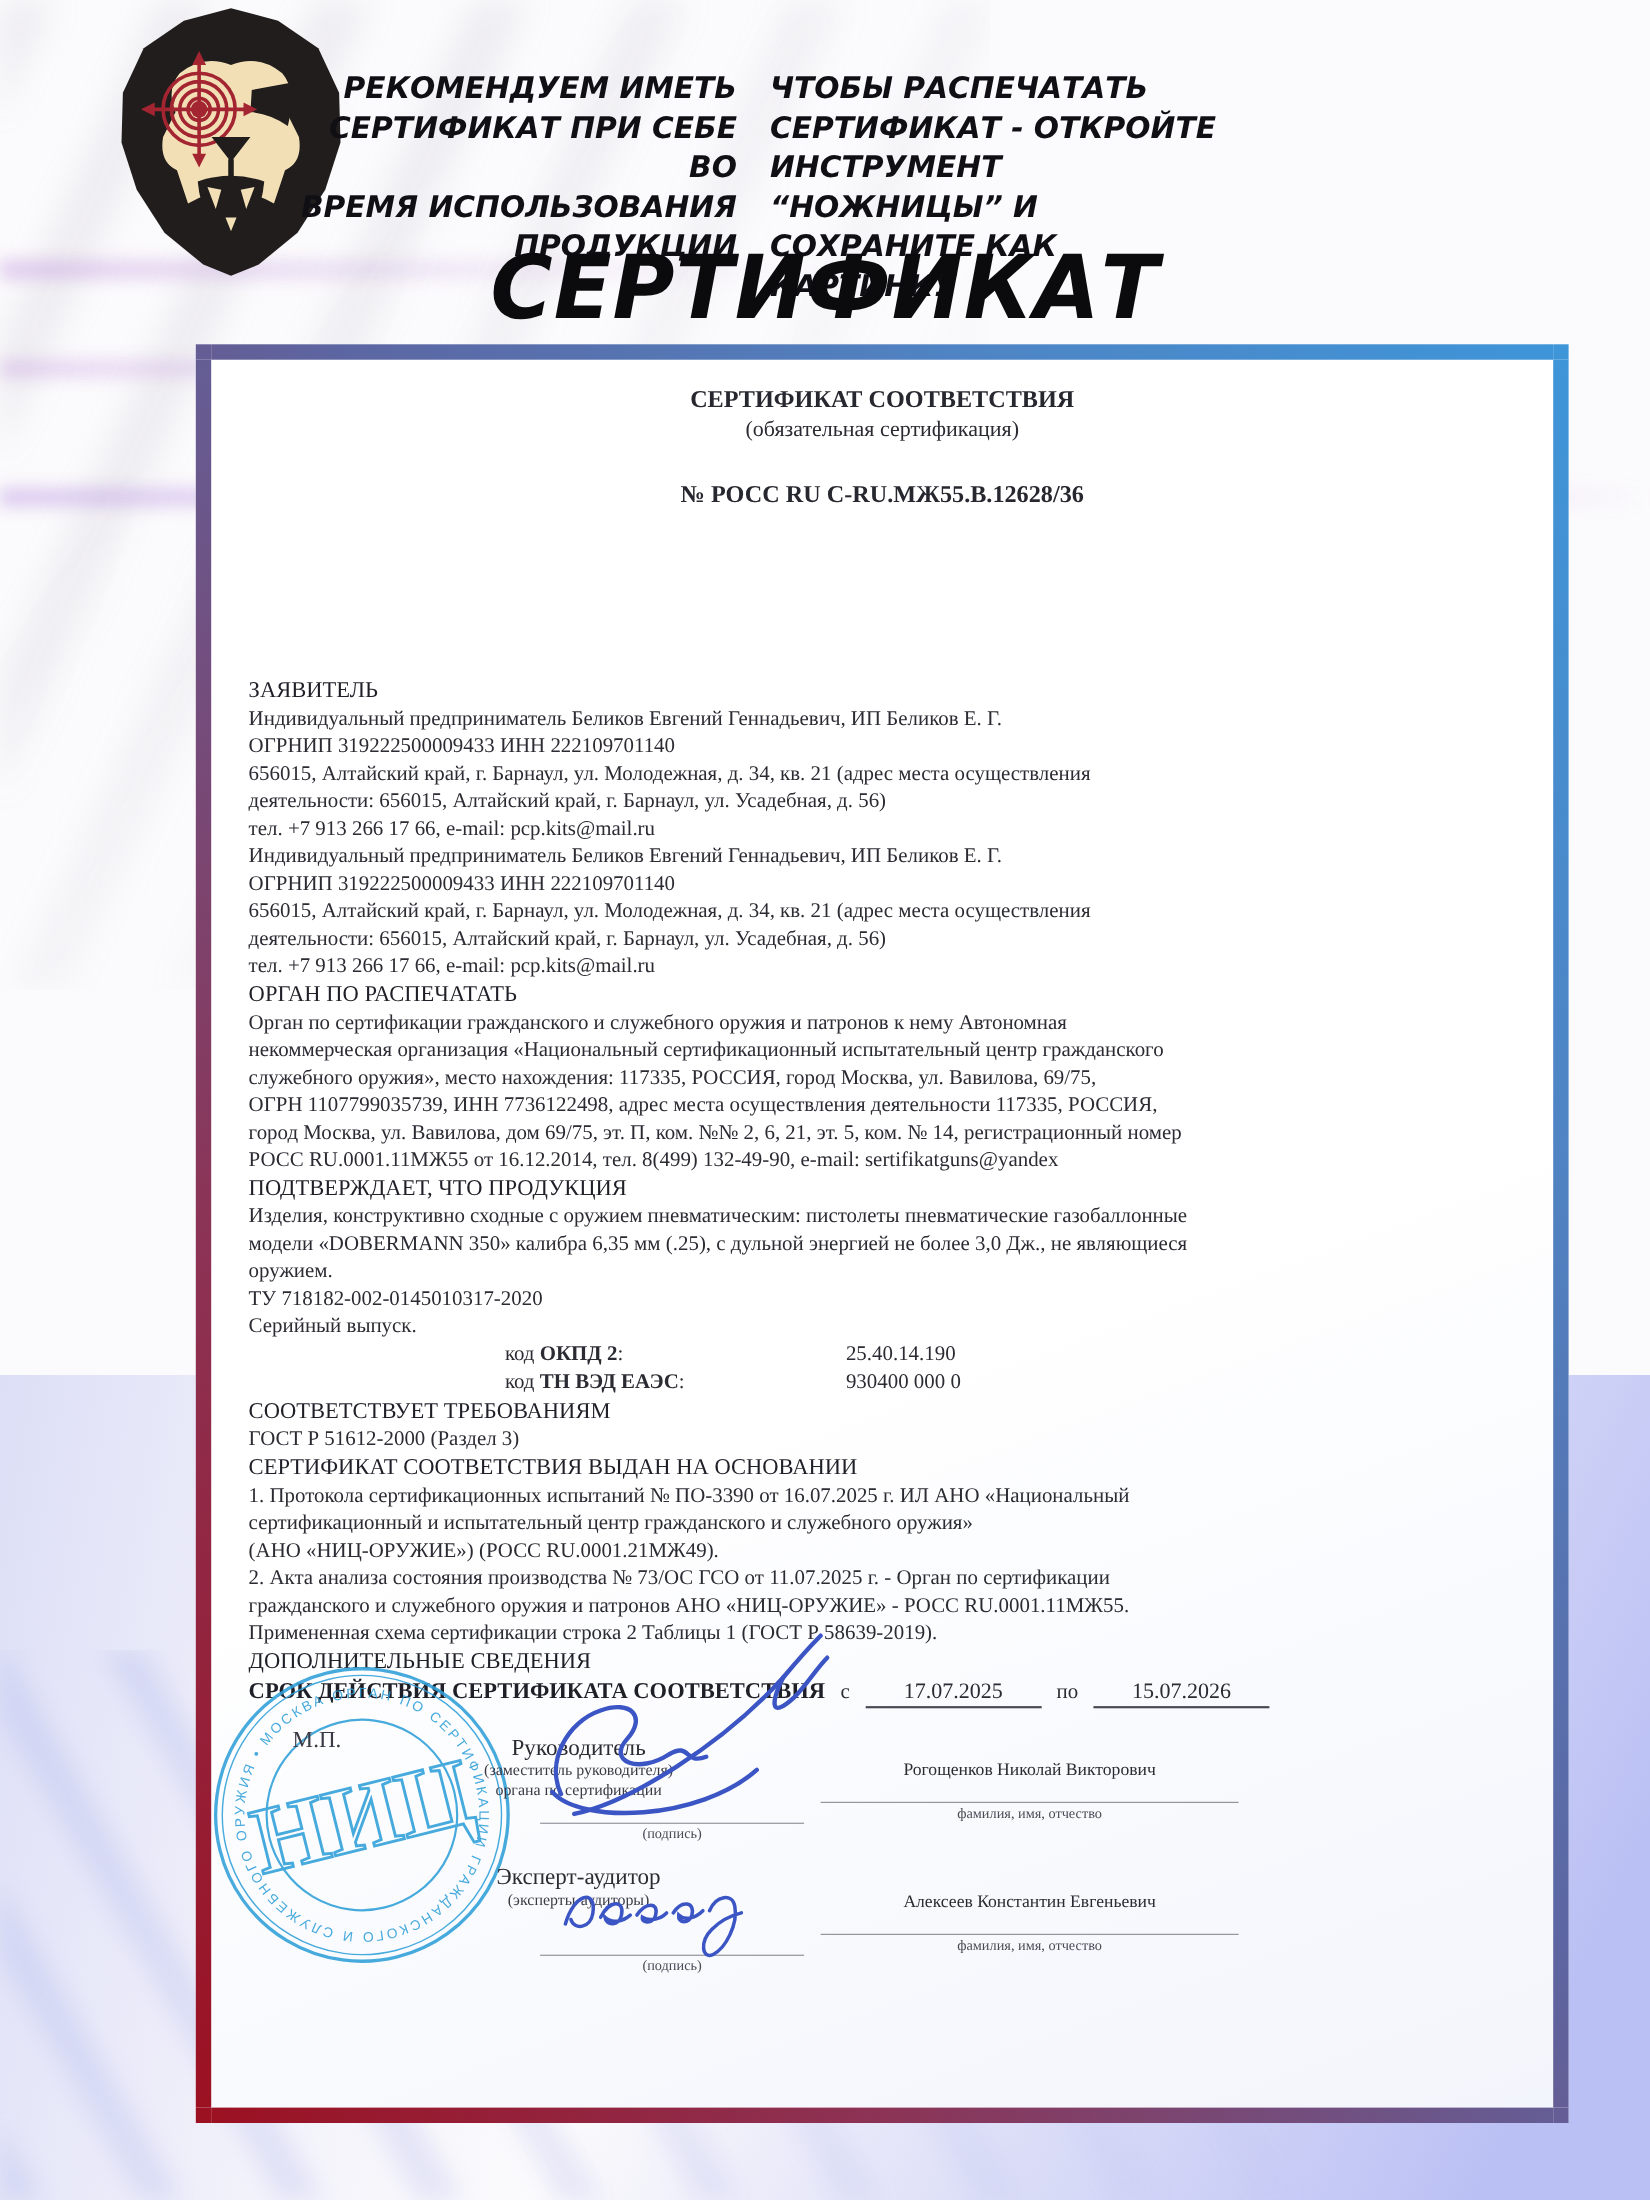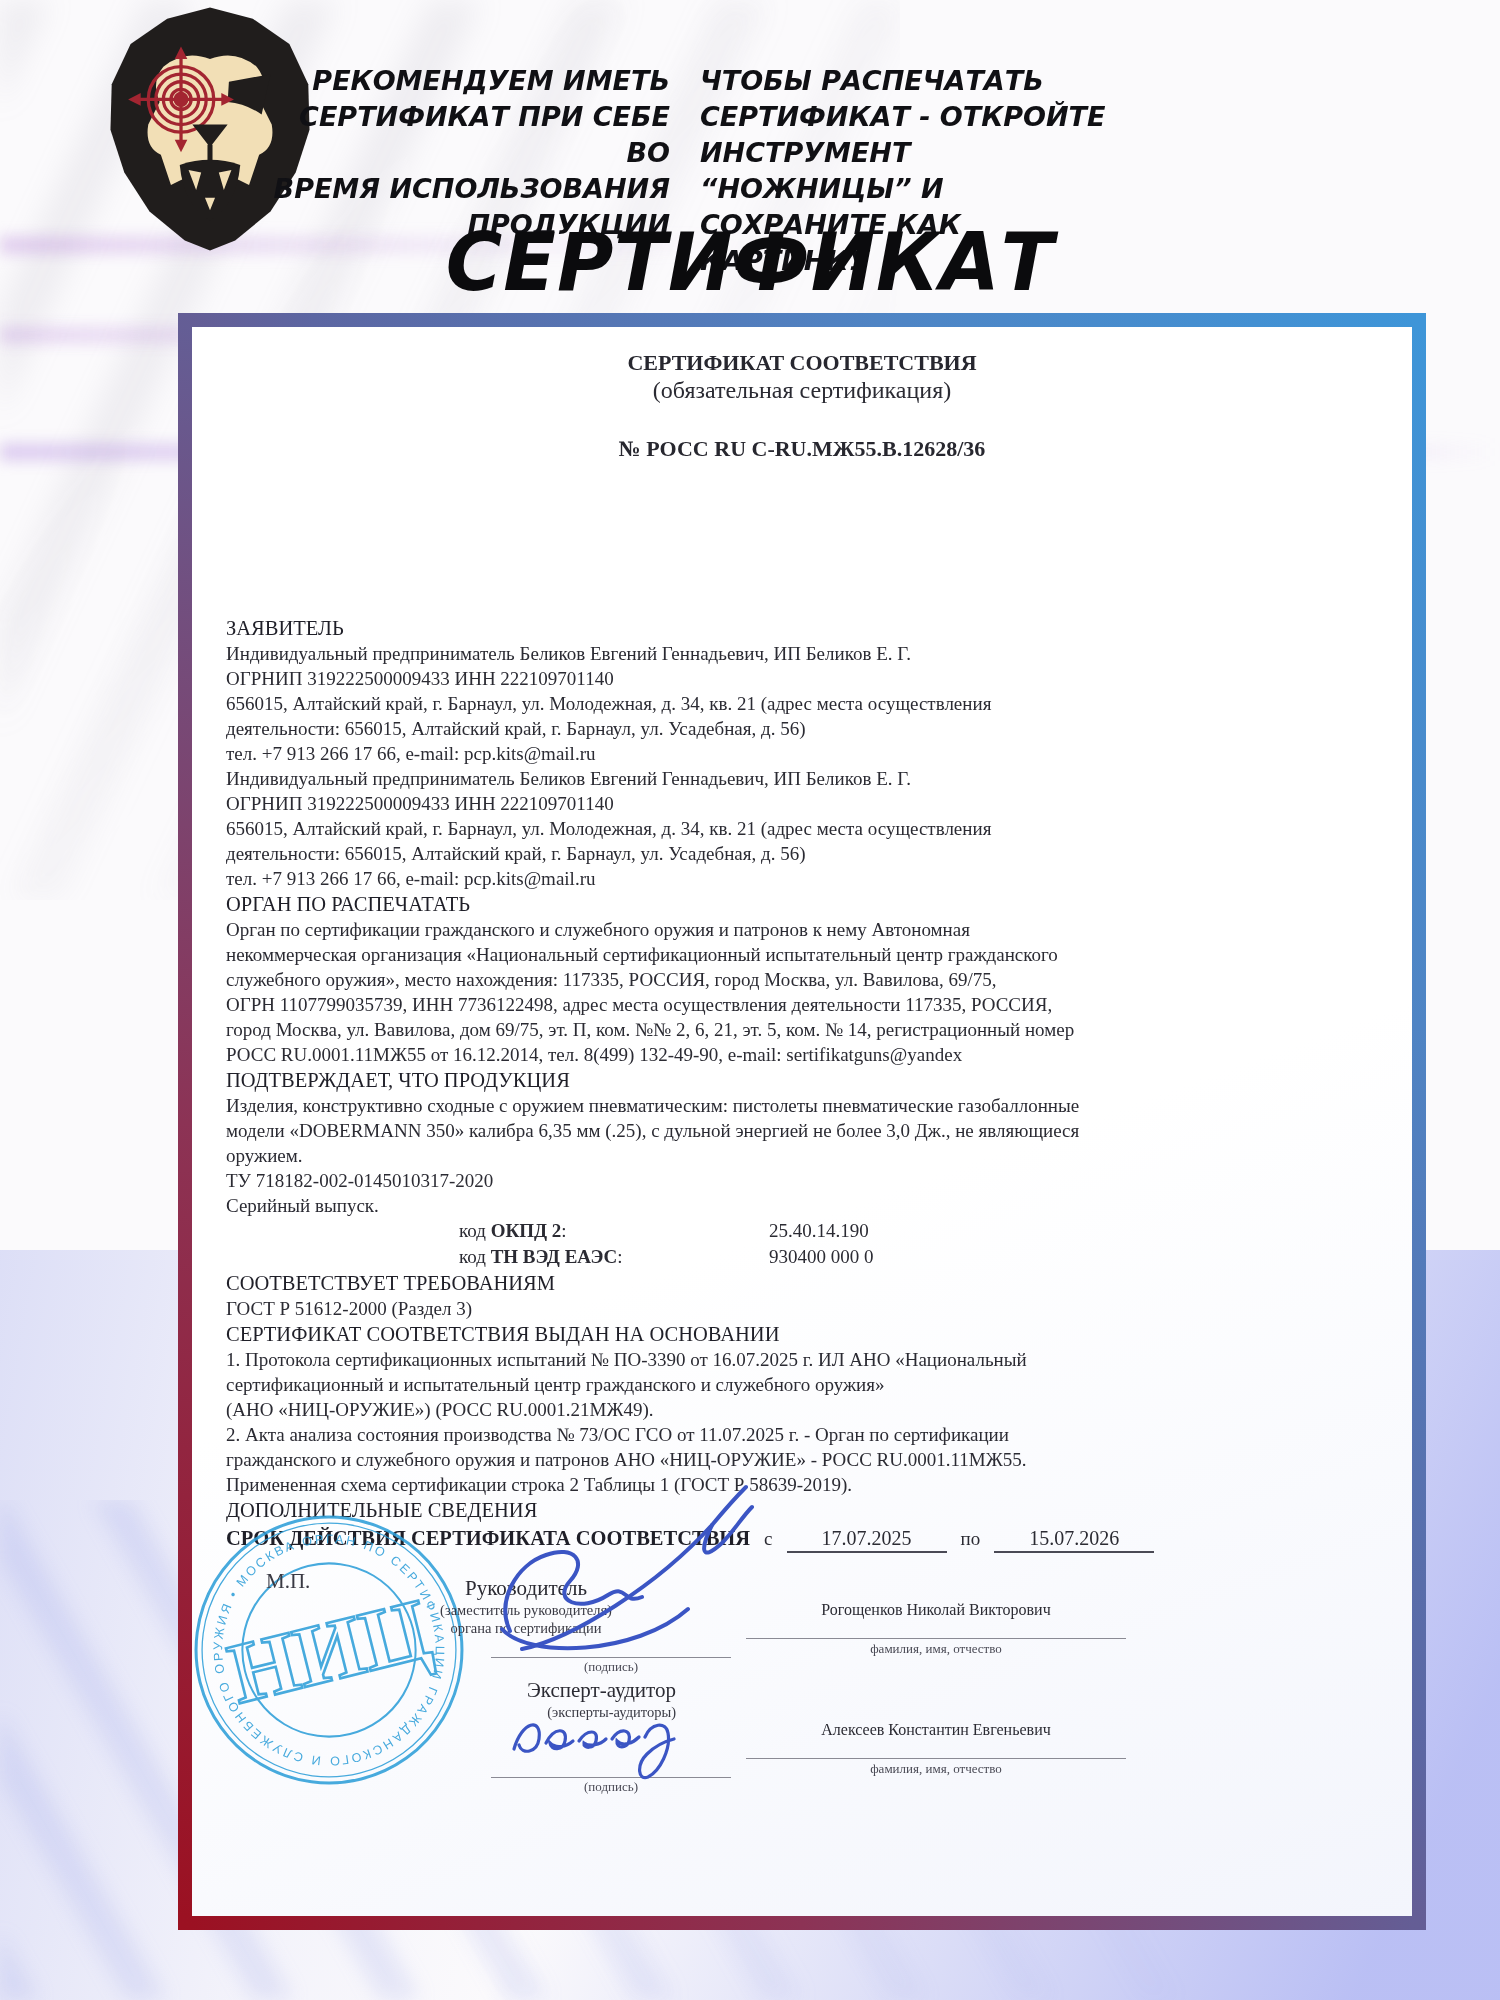--- a/index.html
+++ b/index.html
@@ -47,21 +47,21 @@
   
   .cert{
     position:absolute;left:178px;top:313px;width:1248px;height:1617px;z-index:1;
     box-sizing:border-box;border:14px solid;
     border-image:linear-gradient(to bottom left,#3e95d8 0%,#4f84c4 22%,#5c66a2 45%,#8c3355 75%,#9b1122 100%) 1;
     background:linear-gradient(160deg,#ffffff 55%,#f3f5fc 100%);
     padding:22px 34px 26px 34px;overflow:hidden;
   }
   .c-center{text-align:center;}
   .doc-title{font-weight:bold;font-size:22px;line-height:28px;color:#27272f;}
-  .doc-sub{font-size:24px;line-height:26px;color:#2b2b33;text-align:center;}
+  .doc-sub{font-size:20px;line-height:26px;color:#2b2b33;text-align:center;}
   .doc-num{font-weight:bold;font-size:22px;line-height:28px;margin-top:32px;color:#27272f;}
   .gap{height:152px;}
   .sec-h{font-weight:normal;font-size:20.5px;line-height:26px;color:#1f1f28;}
   .sec-p{font-size:19px;line-height:25px;color:#2b2b33;white-space:pre-line;}
   .code-row{display:flex;font-size:19px;line-height:26px;color:#2b2b33;padding-left:233px;}
   .code-label{width:310px;}
   .code-label b{font-weight:bold;}
   .just-line{display:block;text-align:justify;text-align-last:justify;}
   .validity{display:flex;align-items:baseline;gap:14px;margin-top:4px;}
   .validity .v-h{font-weight:bold;font-size:20.5px;color:#1f1f28;white-space:nowrap;}
@@ -70,21 +70,21 @@
         border-bottom:2px solid #4a4a55;padding:0 6px 1px 6px;}
   
   .signing{position:relative;height:300px;margin-top:8px;}
   .stamp{position:absolute;left:-38px;top:-52px;width:282px;height:282px;opacity:.88;
          transform:rotate(-14deg);z-index:1;}
   .mp{position:absolute;left:40px;top:8px;font-size:21px;color:#3a3a44;z-index:2;}
   .role{position:absolute;left:150px;width:300px;text-align:center;z-index:2;color:#2b2b33;}
   .role .r1{font-size:21px;line-height:26px;}
   .role .r2{font-size:14.5px;line-height:18px;color:#3a3a44;}
   .role1{top:14px;}
-  .role2{top:116px;text-align:right;}
+  .role2{top:132px;}
   .sigline{position:absolute;width:240px;border-top:1.5px solid #8a8a94;text-align:center;
            font-size:13px;color:#4a4a55;padding-top:1px;z-index:2;}
   .sig1-line{left:265px;top:96px;}
   .sig2-line{left:265px;top:216px;}
   .namecol{position:absolute;width:380px;text-align:center;z-index:2;}
   .name1{left:520px;top:40px;}
   .name2{left:520px;top:160px;}
   .namecol .nm{font-size:16px;color:#2b2b33;border-bottom:1.5px solid #8a8a94;padding-bottom:19px;}
   .namecol .nl{font-size:13px;color:#4a4a55;padding-top:2px;}
   .sig-svg{position:absolute;z-index:3;}

